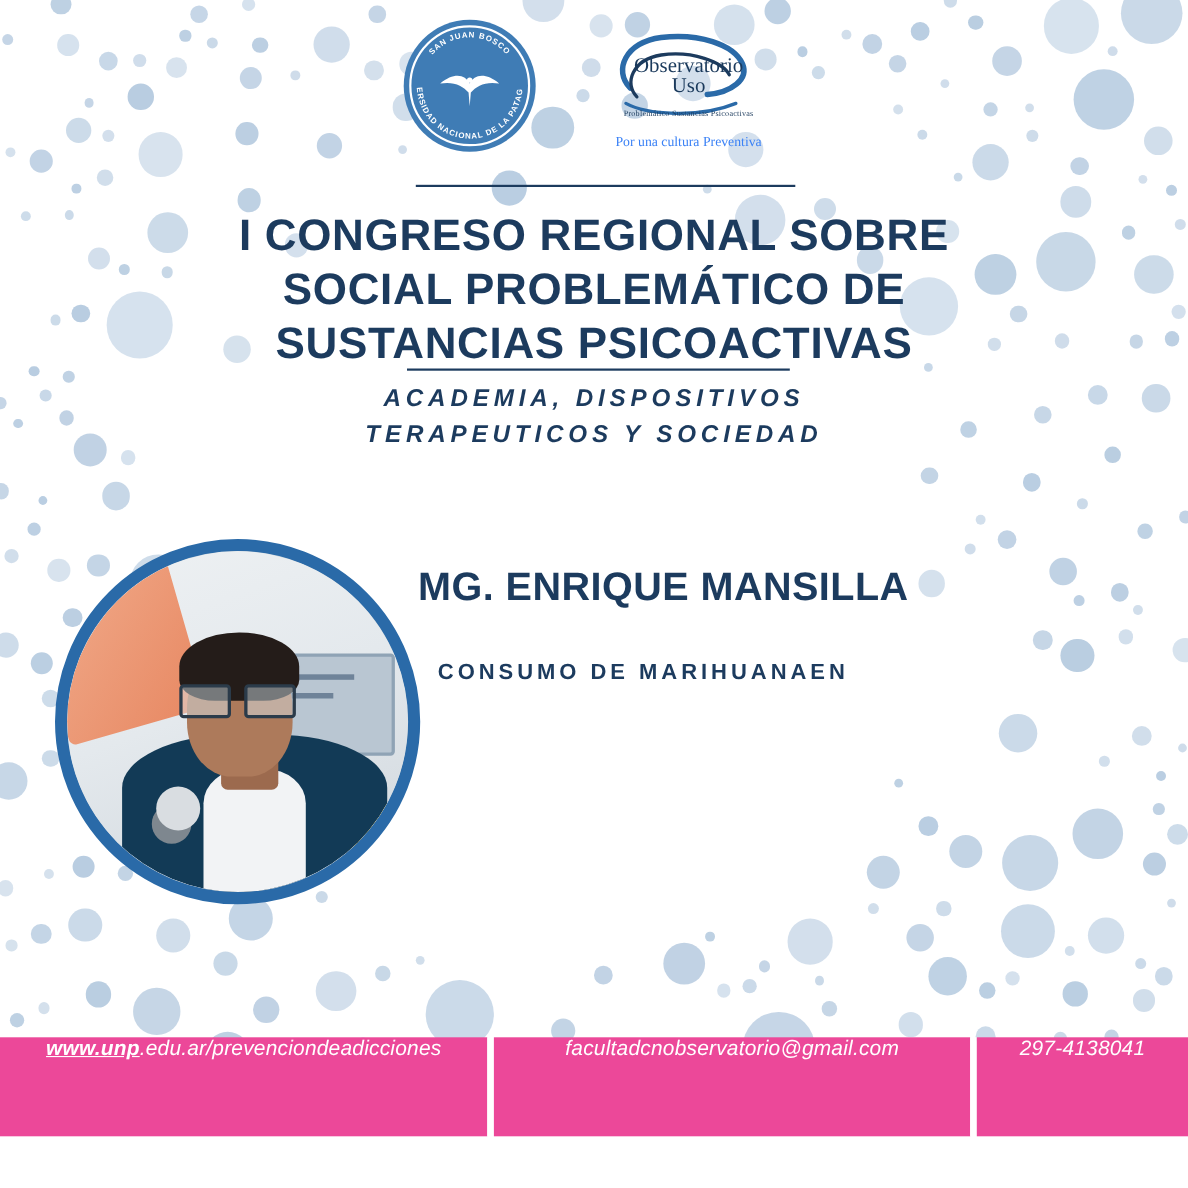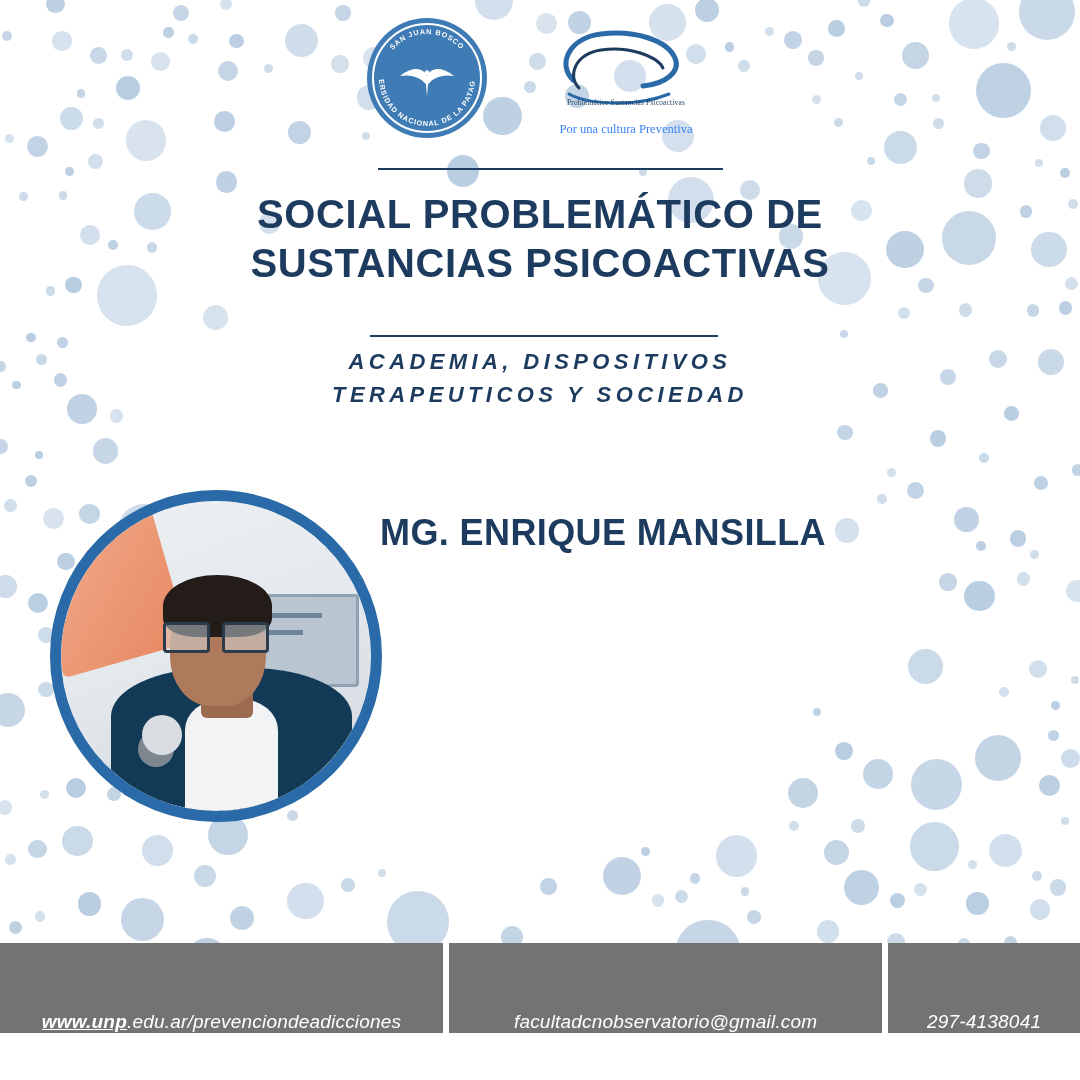--- a/index.html
+++ b/index.html
@@ -261,24 +261,24 @@
 
   
   .footer {
     position: absolute;
     left: 0; bottom: 47px;
     width: 1080px; height: 90px;
     display: flex;
     z-index: 4;
   }
   .fcell {
-    background: #737373;
+    background: #ec4899;
     color: #ffffff;
     display: flex;
-    align-items: flex-end;
+    align-items: flex-start;
     justify-content: center;
     font-style: italic;
     font-size: 19px;
     letter-spacing: .2px;
   }
   .fcell.c1 { width: 462px; }
   .fgap { width: 6px; background: #ffffff; }
   .fcell.c2 { width: 452px; }
   .fcell.c3 { width: 200px; font-size: 19px; }
   .fcell .u { text-decoration: underline; }
@@ -540,30 +540,35 @@
       </svg>
     </div>
 
     <div class="logo-obs">
       <div class="mark">
         <svg viewBox="0 0 175 92" width="175" height="92">
           <path d="M34 56 C18 40 30 14 62 10 C96 6 128 16 136 34 C142 48 126 60 104 62" fill="none" stroke="#2a6aa8" stroke-width="5" stroke-linecap="round"></path>
           <path d="M40 64 C28 52 36 30 62 26 C90 22 118 32 124 44" fill="none" stroke="#1c3b5e" stroke-width="3" stroke-linecap="round"></path>
           <path d="M30 70 C48 80 96 84 130 70" fill="none" stroke="#2a6aa8" stroke-width="3" stroke-linecap="round"></path>
         </svg>
+        <div class="obs-title">
+          <span>Observatorio</span>
+          <span class="l2">Uso</span>
+        </div>
         <div class="obs-sub">Problemático Sustancias Psicoactivas</div>
       </div>
       <div class="obs-tag">Por una cultura Preventiva</div>
     </div>
 
   </div>
 
   <div class="rule-top"></div>
 
   <h1 class="title">
+    <span class="ln">I CONGRESO REGIONAL SOBRE</span>
     <span class="ln">SOCIAL PROBLEMÁTICO DE</span>
     <span class="ln">SUSTANCIAS PSICOACTIVAS</span>
   </h1>
 
   <div class="rule-mid"></div>
 
   <h2 class="subtitle">
     <span class="ln">ACADEMIA, DISPOSITIVOS</span>
     <span class="ln">TERAPEUTICOS Y SOCIEDAD</span>
   </h2>
@@ -586,20 +591,21 @@
         <div class="lens l"></div>
         <div class="lens r"></div>
       </div>
       <div class="ph-mic"></div>
     </div>
   </div>
 
   <div class="speaker-name">MG. ENRIQUE MANSILLA</div>
 
   <div class="speaker-topic">
+    <span class="ln">CONSUMO DE MARIHUANAEN</span>
   </div>
 
   <div class="footer">
     <div class="fcell c1">
       <span class="u b">www.unp</span>
         <span>.edu.ar/prevenciondeadicciones</span>
     </div>
     <div class="fgap"></div>
     <div class="fcell c2">facultadcnobservatorio@gmail.com</div>
     <div class="fgap"></div>

